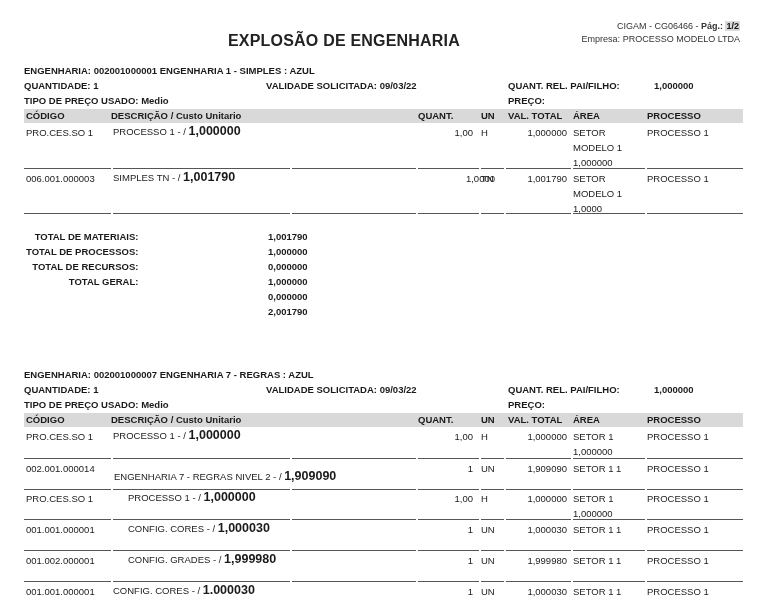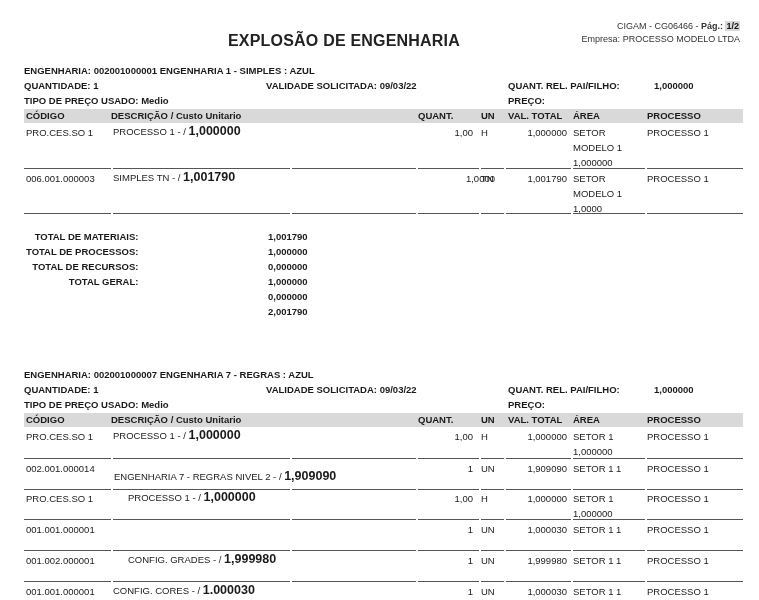--- a/index.html
+++ b/index.html
@@ -170,20 +170,21 @@
     <i style="left:266px"></i>
     <i style="left:392px"></i>
     <i style="left:455px"></i>
     <i style="left:480px"></i>
     <i style="left:547px"></i>
     <i style="left:621px"></i>
   </div>
 
 <div class="row" style="top:522px;height:28px;">
   <span class="c" style="left:2px;">001.001.000001</span>
+  <span class="c" style="left:104px;top:-1px;"><span>CONFIG. CORES -  / </span><span class="big">1,000030</span></span>
   <span class="c" style="right:270px;">1</span>
   <span class="c" style="left:457px;">UN</span>
   <span class="c" style="right:176px;">1,000030</span>
   <span class="c" style="left:549px;">SETOR 1 1</span>
   <span class="c" style="left:623px;">PROCESSO 1</span>
 </div>
 <div class="sep" style="top:550px;">
     <i style="left:87px"></i>
     <i style="left:266px"></i>
     <i style="left:392px"></i>

